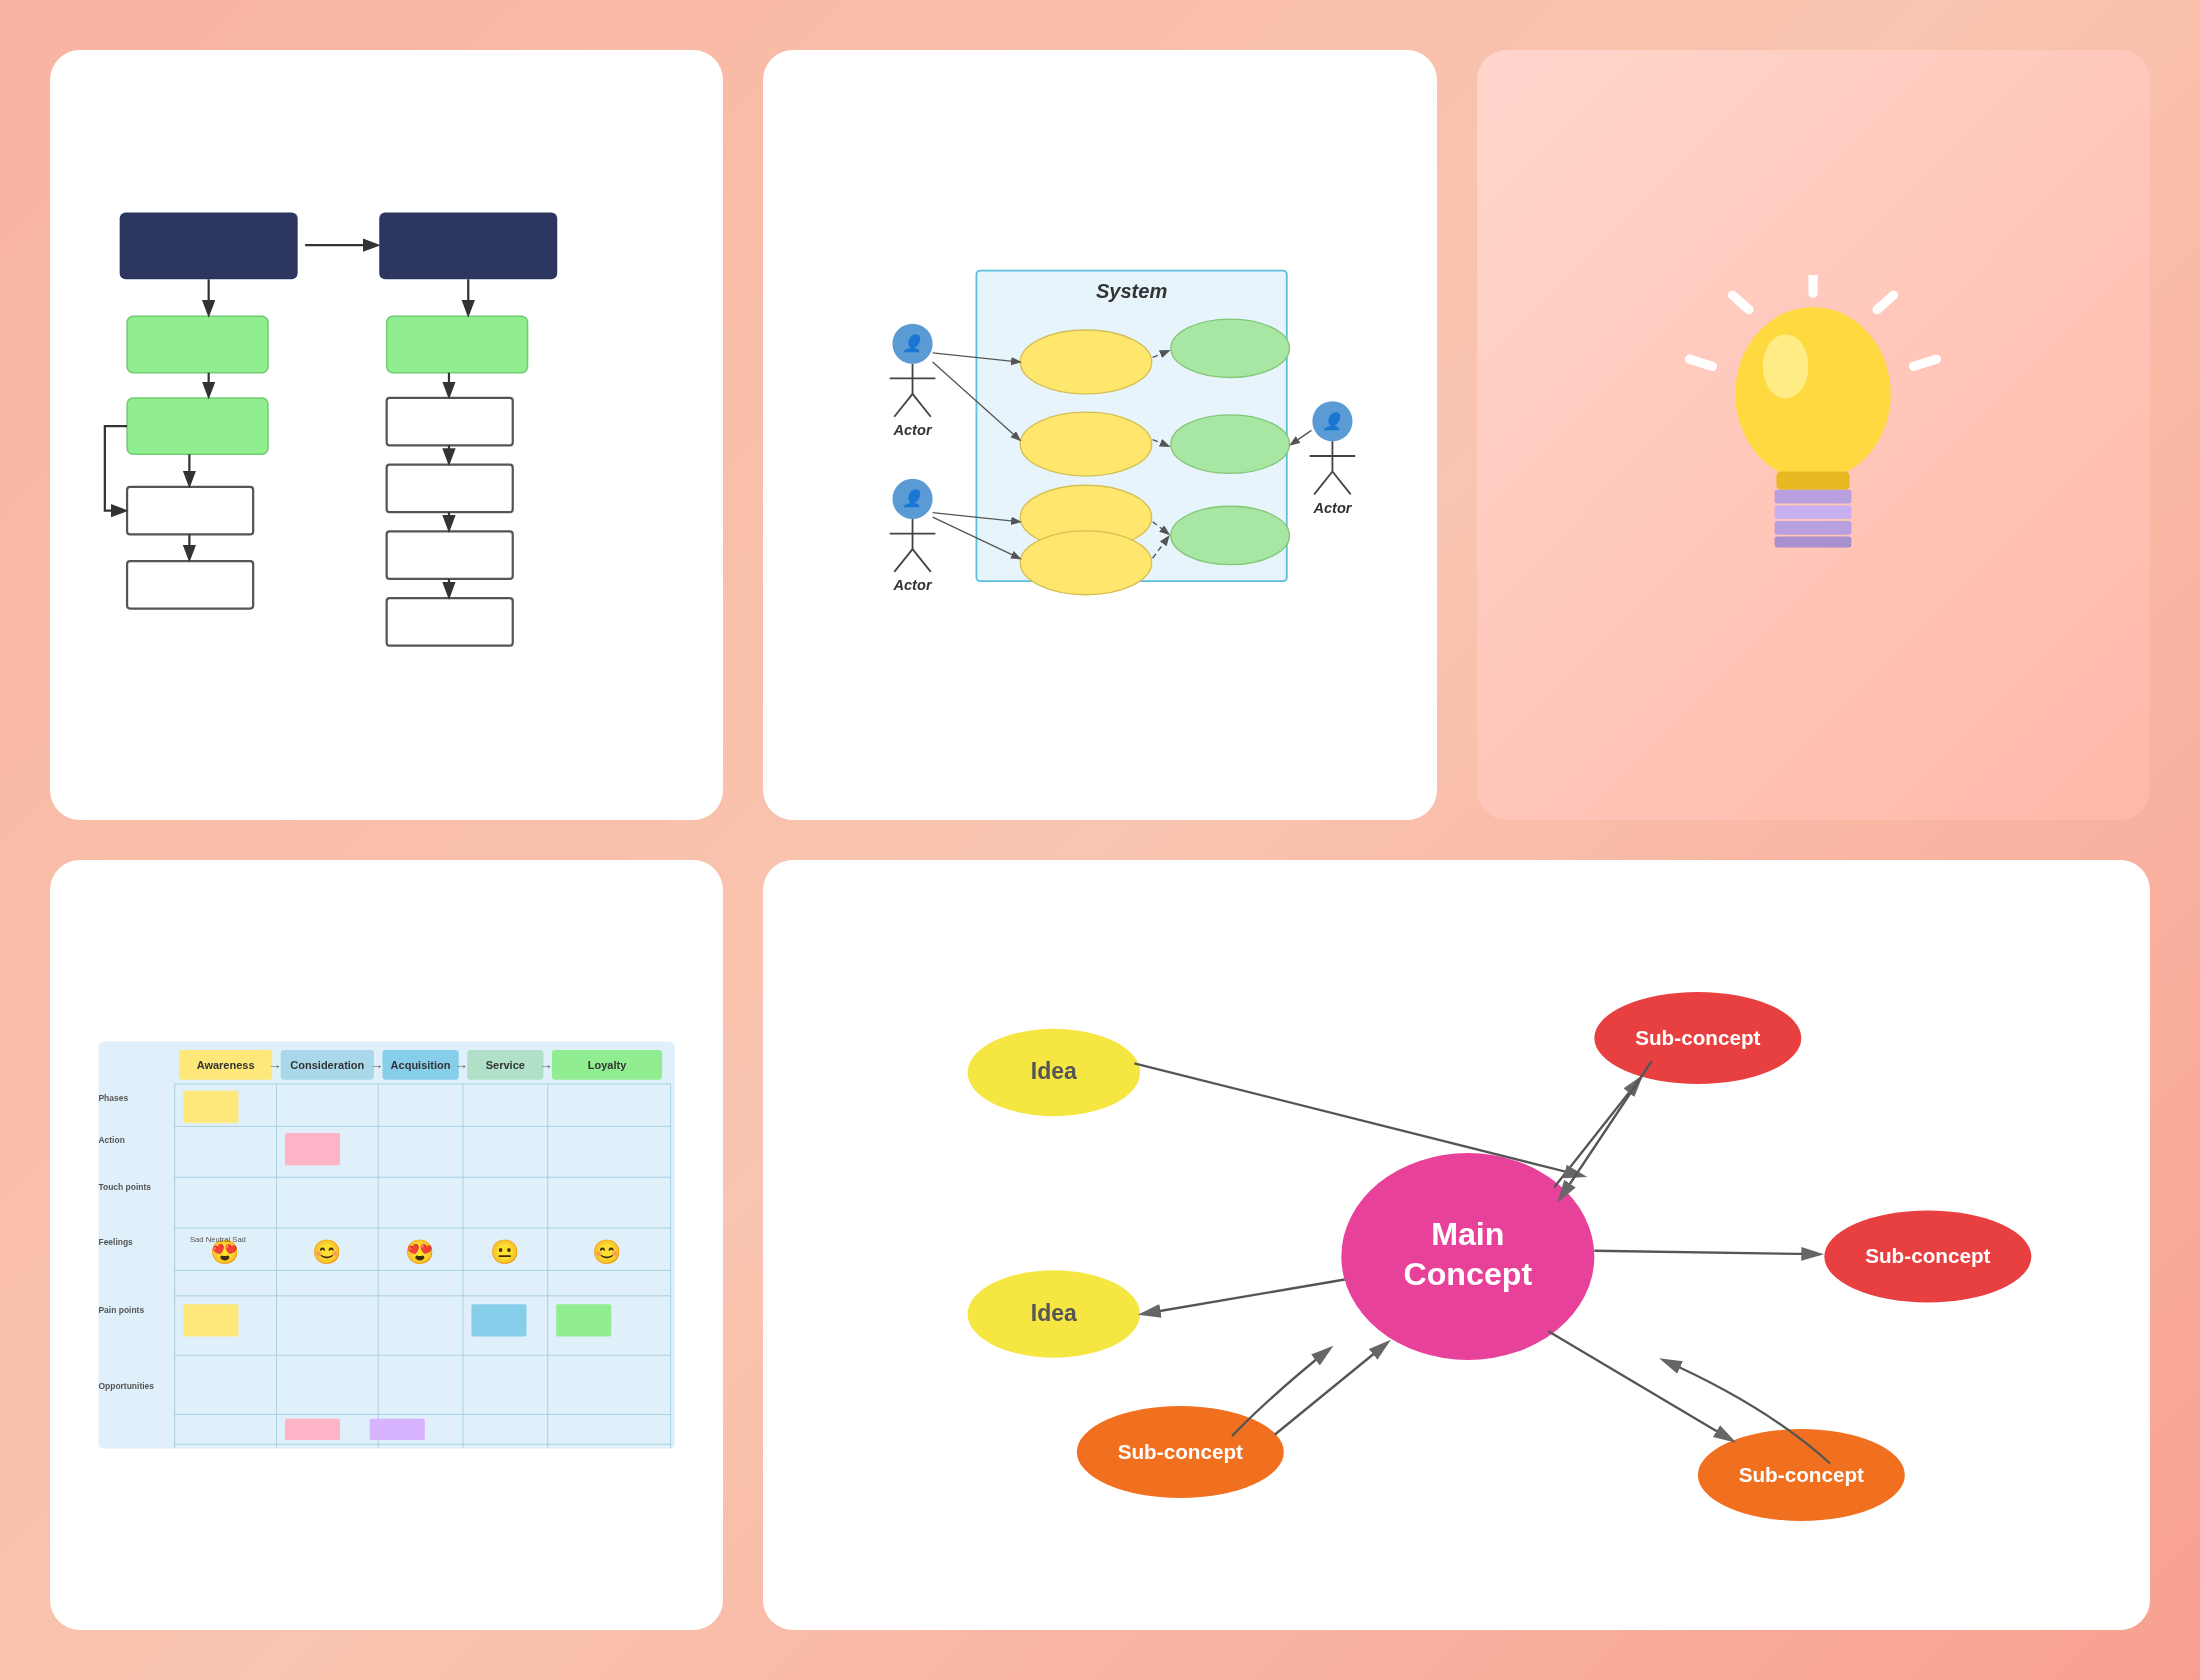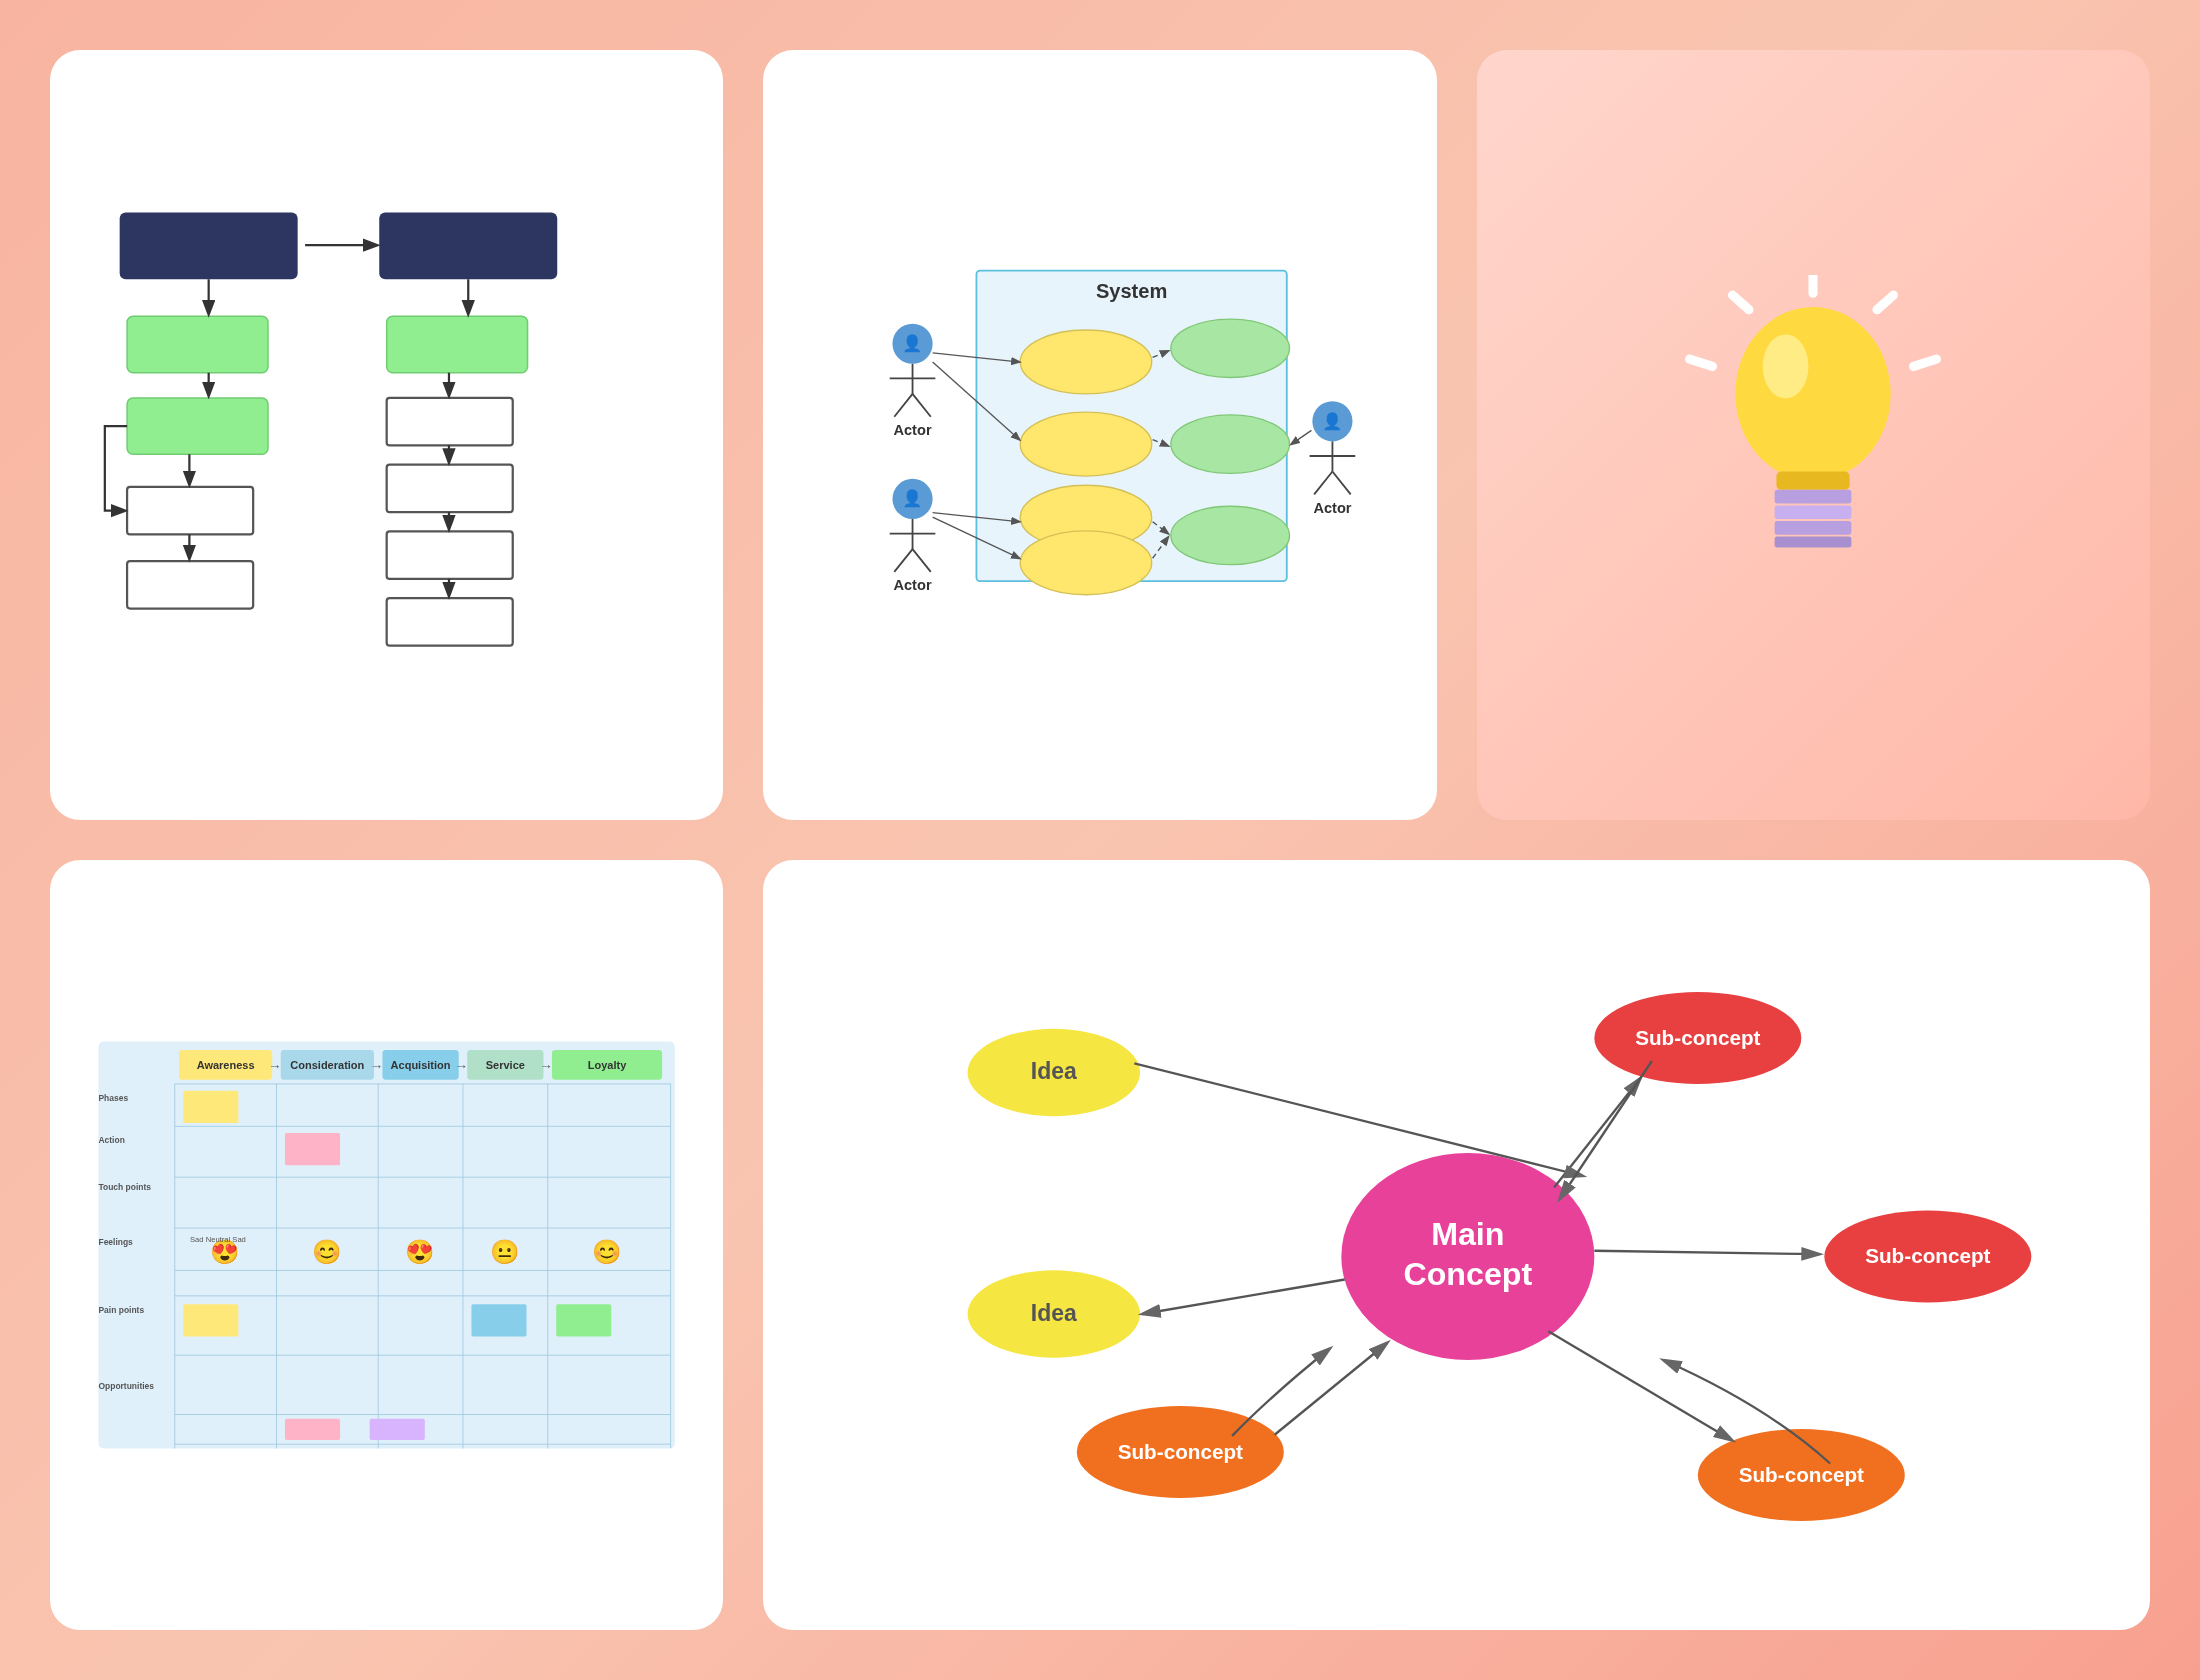--- a/index.html
+++ b/index.html
@@ -27,20 +27,21 @@
     }
     
     .card-flowchart {
       grid-column: 1;
       grid-row: 1;
     }
     
     .card-uml {
       grid-column: 2;
       grid-row: 1;
+      font-style: italic;
     }
     
     .card-lightbulb {
       grid-column: 3;
       grid-row: 1;
       background: linear-gradient(135deg, #ffd6cc 0%, #ffb8a8 100%);
     }
     
     .card-journey {
       grid-column: 1 / 2;

